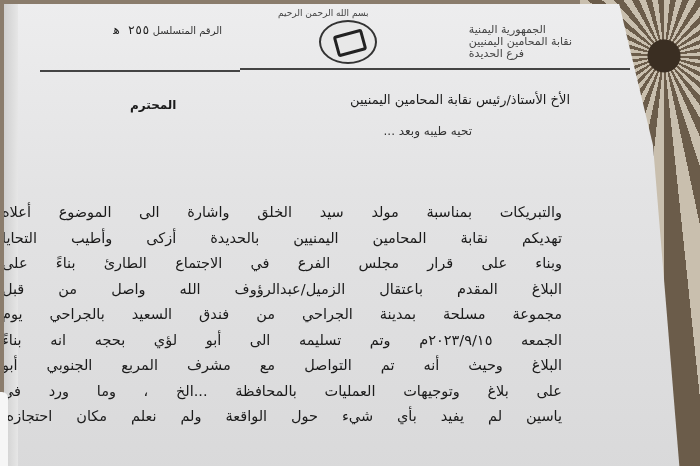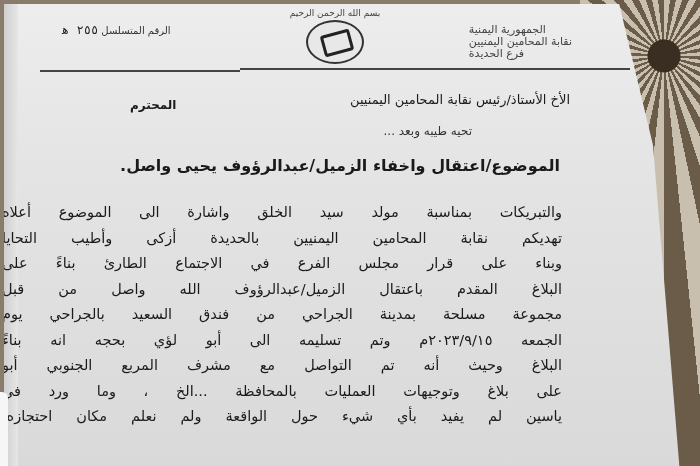--- a/index.html
+++ b/index.html
@@ -16,23 +16,23 @@
     }
     .paper {
       position:absolute; left:4px; top:4px; width:676px; height:470px;
       background:linear-gradient(180deg,#ededee 0%,#e3e3e4 40%,#d9d9da 100%);
       clip-path: polygon(0 0, 91% 0, 96% 30%, 100% 100%, 0 100%);
       box-shadow: 0 0 4px rgba(0,0,0,.3);
     }
     .left-shade { position:absolute; left:0; top:0; width:14px; height:466px; background:linear-gradient(90deg,#cfcfcf,#e6e6e6); }
     .left-tab { position:absolute; left:0; top:392px; width:8px; height:74px; background:#f6f6f6; border-radius:0 6px 0 0; }
 
-    .header-left { position:absolute; left:58px; top:18px; font-size:10px; color:#333; direction:rtl; text-align:left; width:160px; line-height:16px; }
+    .header-left { position:absolute; left:58px; top:18px; font-size:10px; color:#333; direction:rtl; text-align:right; width:160px; line-height:16px; }
     .header-left .val { font-family:"DejaVu Sans Mono", monospace; font-size:12px; color:#222; }
-    .header-center { position:absolute; left:261px; top:4px; width:140px; text-align:center; }
+    .header-center { position:absolute; left:274px; top:4px; width:140px; text-align:left; }
     .basmala { font-size:9px; color:#444; }
     .logo { width:54px; height:40px; margin:2px auto 0; border:2px solid #333; border-radius:50%; position:relative; background:#e8e8e8; }
     .logo::after { content:""; position:absolute; left:14px; top:10px; width:24px; height:16px; border:3px solid #222; transform:rotate(-15deg); border-radius:3px; }
     .header-right { position:absolute; right:108px; top:20px; font-size:11px; color:#444; text-align:left; line-height:12px; direction:rtl; }
     .hr-line { position:absolute; top:66px; height:2px; background:#444; }
 
     .rtl { direction:rtl; position:absolute; color:#1a1a1a; }
     .addressee { right:110px; top:88px; font-size:13px; font-weight:normal; }
     .respected { left:126px; top:94px; font-size:12px; font-weight:bold; direction:rtl; position:absolute; color:#1a1a1a; }
     .greeting { right:208px; top:120px; font-size:12px; color:#333; }
@@ -61,21 +61,20 @@
     <div>نقابة المحامين اليمنيين</div>
     <div>فرع الحديدة</div>
   </div>
 
   <div class="hr-line" style="left:36px;width:200px;"></div>
   <div class="hr-line" style="left:236px;width:390px;top:64px;"></div>
 
   <div class="rtl addressee">الأخ الأستاذ/رئيس نقابة المحامين اليمنيين</div>
   <div class="respected">المحترم</div>
   <div class="rtl greeting">تحيه طيبه وبعد ...</div>
-  <div class="rtl subject">الموضوع/اعتقال واخفاء الزميل/عبدالرؤوف يحيى واصل.</div>
 
   <div class="rtl body">
     <div>والتبريكات بمناسبة مولد سيد الخلق واشارة الى الموضوع أعلاه</div>
     <div>تهديكم نقابة المحامين اليمنيين بالحديدة أزكى وأطيب التحايا</div>
     <div>وبناء على قرار مجلس الفرع في الاجتماع الطارئ بناءً على</div>
     <div>البلاغ المقدم باعتقال الزميل/عبدالرؤوف الله واصل من قبل</div>
     <div>مجموعة مسلحة بمدينة الجراحي من فندق السعيد بالجراحي يوم</div>
     <div>الجمعه ٢٠٢٣/٩/١٥م وتم تسليمه الى أبو لؤي بحجه انه بناءً</div>
     <div>البلاغ وحيث أنه تم التواصل مع مشرف المربع الجنوبي أبو</div>
     <div>على بلاغ وتوجيهات العمليات بالمحافظة ...الخ ، وما ورد في</div>

